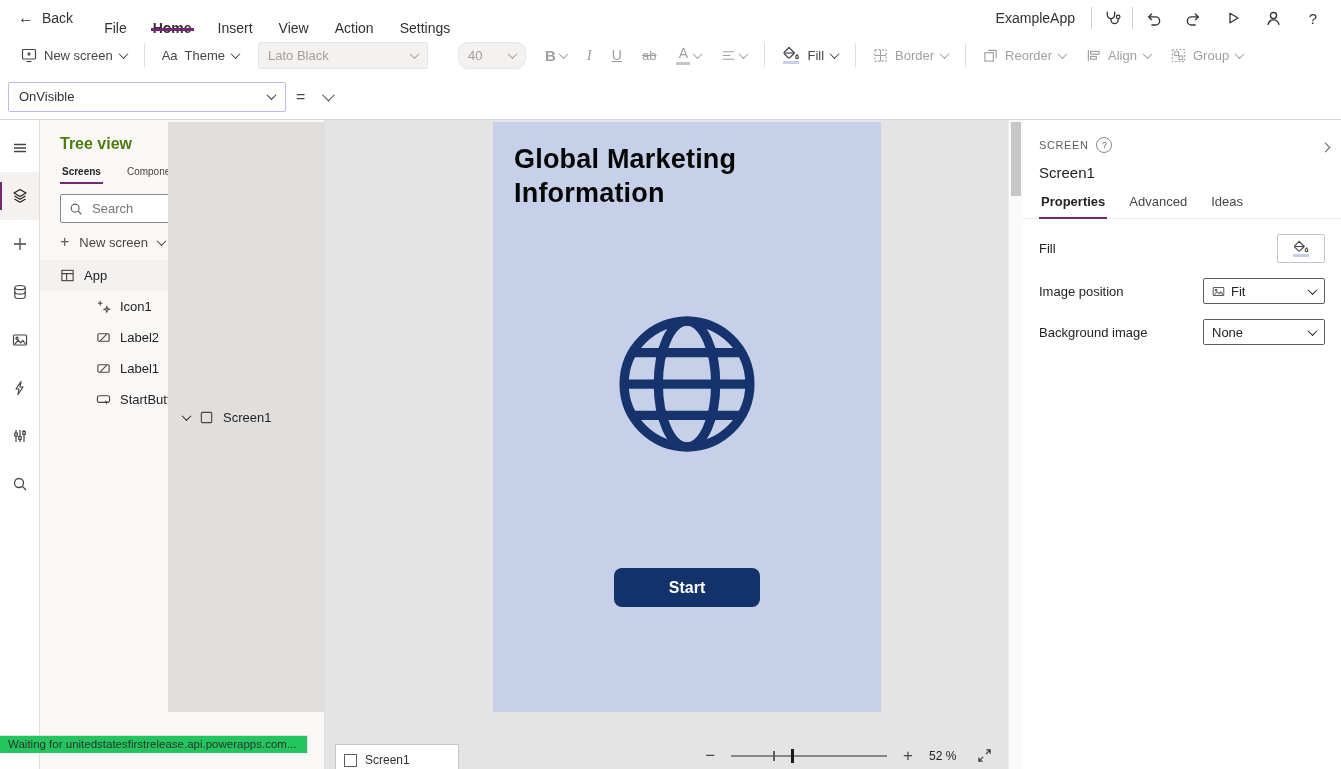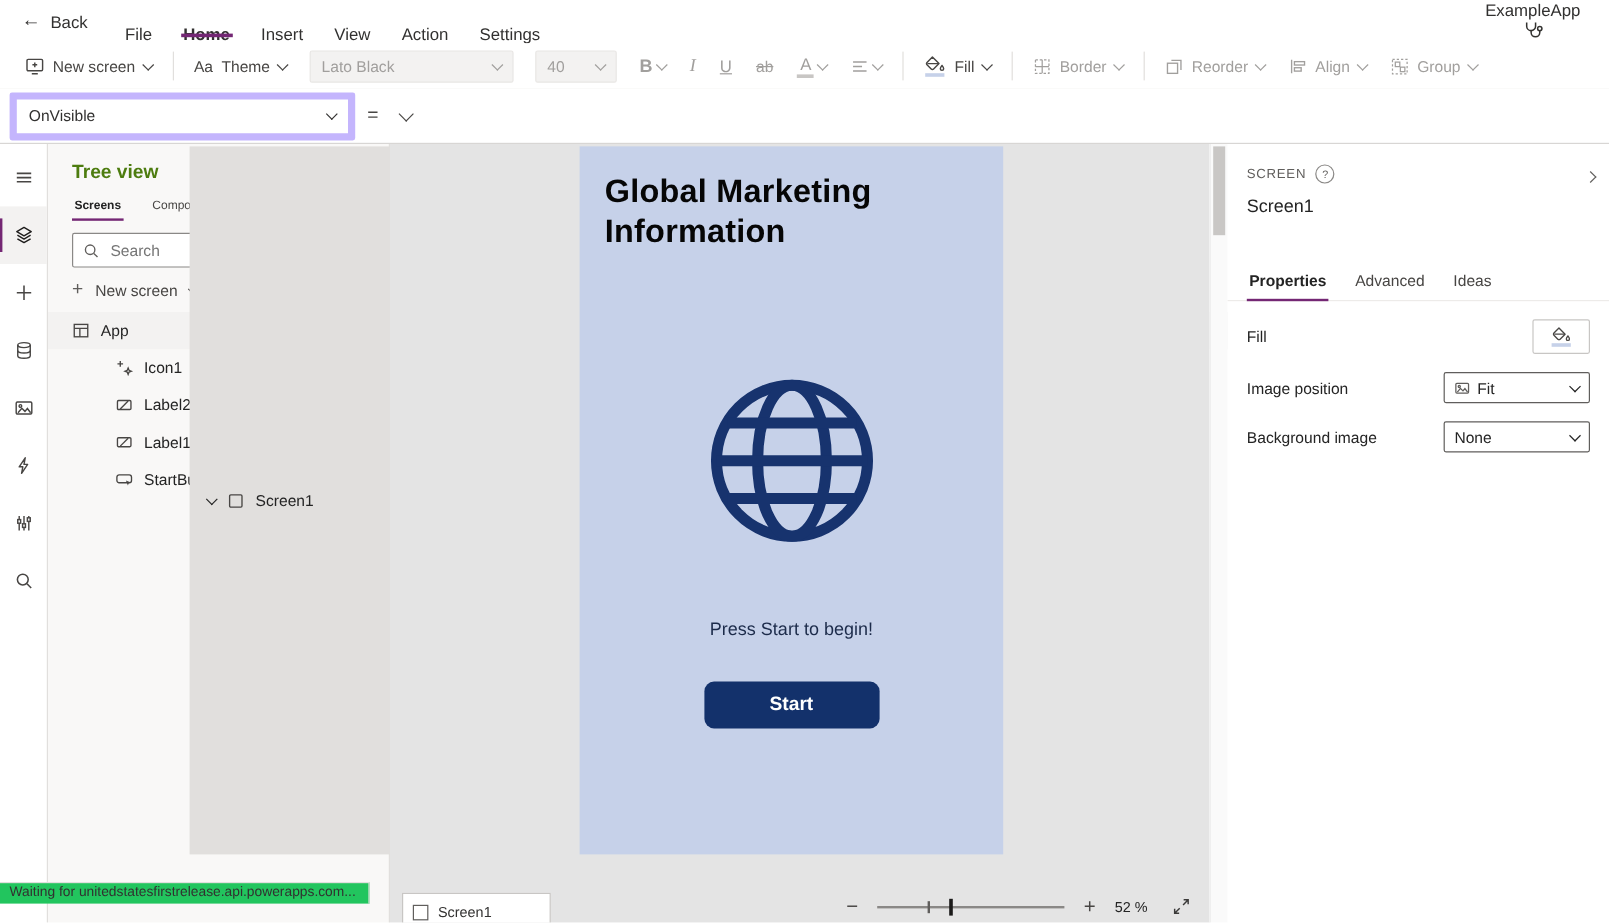--- a/index.html
+++ b/index.html
@@ -17,55 +17,55 @@
 
   
   .menubar{position:absolute;top:0;left:0;right:0;height:36px;display:flex;align-items:stretch;
            justify-content:space-between;background:#fff;}
   .mb-left{display:flex;align-items:stretch;}
   .back-btn{display:flex;align-items:center;gap:8px;padding:0 18px 0 18px;cursor:default;}
   .back-arrow{font-size:16px;line-height:1;}
   .menu-item{display:flex;align-items:flex-end;padding:0 13px;position:relative;}
   .menu-item.active{font-weight:700;}
   .menu-item.active::after{content:"";position:absolute;left:11px;right:11px;bottom:5px;height:3px;background:var(--accent);}
-  .mb-right{display:flex;align-items:center;padding-right:8px;flex-direction:column;}
+  .mb-right{display:flex;align-items:center;padding-right:8px;}
   .mb-appname{padding:0 16px;}
   .vdiv{width:1px;height:22px;background:#d2d0ce;}
   .icon-btn{width:40px;height:36px;display:flex;align-items:center;justify-content:center;color:#343331;}
   .icon-btn svg{display:block;}
   .q{font-size:15px;}
 
   
   .ribbon{position:absolute;top:36px;left:0;right:0;height:38px;display:flex;align-items:center;
           padding:0 12px;background:#fff;border-bottom:1px solid var(--border);gap:2px;}
   .rbtn{display:flex;align-items:center;gap:7px;height:32px;padding:0 9px;font-size:13px;color:#484644;white-space:nowrap;}
   .rbtn.muted{color:var(--disabled);}
   .chev{display:inline-block;width:6px;height:6px;border-right:1.4px solid currentColor;border-bottom:1.4px solid currentColor;
         transform:rotate(45deg) translate(-1px,-1px);}
   .chev.right{transform:rotate(-45deg);}
   .chev.big{width:8px;height:8px;}
   .rdiv{width:1px;height:24px;background:var(--border);margin:0 6px;flex:none;}
   .sel{display:flex;align-items:center;justify-content:space-between;height:25px;background:#f3f2f1;
        border:1px solid #e8e6e4;border-radius:2px;color:var(--disabled);font-size:13px;padding:0 9px;gap:8px;}
   .sel.font{width:150px;margin-left:8px;}
-  .sel.size{width:48px;margin-left:16px;margin-right:8px;}
+  .sel.size{width:48px;margin-left:28px;margin-right:8px;border-radius:10px;}
   .fmt{display:flex;align-items:center;gap:4px;padding:0 9px;color:var(--disabled);font-size:14px;height:32px;}
   .glyph.b{font-weight:700;font-size:15px;}
   .glyph.i{font-style:italic;font-family:"Liberation Serif",serif;font-size:15px;}
   .glyph.u{text-decoration:underline;}
   .glyph.s{text-decoration:line-through;font-size:13px;}
   .fontcolor{display:flex;flex-direction:column;align-items:center;line-height:1;gap:2px;}
   .fontcolor .bar{width:14px;height:3px;background:#c8c6c4;}
   .bucketwrap{display:flex;flex-direction:column;align-items:center;gap:1px;line-height:0;}
   .colorbar{width:16px;height:3px;background:var(--screenfill);}
 
   
   .fbar{position:absolute;top:74px;left:0;right:0;height:46px;display:flex;align-items:center;gap:10px;
         padding:0 8px;background:#fff;border-bottom:1px solid #d8d6d4;box-sizing:border-box;}
-  .prop-sel{width:256px;height:28px;border:6px solid #c4b5fd;border-radius:2px;background:#fff;display:flex;
+  .prop-sel{width:256px;height:28px;border:1px solid #c4b5fd;border-radius:2px;background:#fff;display:flex;
             align-items:center;justify-content:space-between;padding:0 10px;font-size:13px;color:var(--text);flex:none;}
   .eq{font-size:16px;color:#484644;}
   .ffield{flex:1;height:30px;border:1px solid #c8c6c4;border-radius:2px;display:flex;align-items:center;background:#fff;}
   .fx{height:100%;width:58px;display:flex;align-items:center;justify-content:center;gap:7px;
       border-right:1px solid var(--border);color:var(--text);box-sizing:border-box;}
   .fx .t{font-style:italic;font-family:"Liberation Serif",serif;font-size:15px;}
   .code{padding:0 10px;font-family:"DejaVu Sans Mono","Liberation Mono",monospace;font-size:13px;color:#24418e;}
   .code .num{color:#038387;}
   .fbar-chev{width:26px;display:flex;justify-content:center;color:#484644;flex:none;}
 
@@ -95,21 +95,21 @@
   .trows{margin-top:2px;}
   .trow{height:31px;display:flex;align-items:center;gap:9px;font-size:13px;color:#242424;padding:0 12px 0 20px;}
   .trow .licon{flex:none;display:flex;color:#484644;}
   .trow.app{background:#f3f2f1;}
   .trow.screen{background:#e1dfdd;padding-left:15px;}
   .trow.child{padding-left:56px;}
   .t-ellipsis{margin-left:auto;color:#484644;letter-spacing:2px;font-weight:700;font-size:13px;}
 
   
   .canvas{flex:1;position:relative;background:#e4e4e4;overflow:hidden;}
-  .screen{position:absolute;left:158px;top:2px;width:353px;height:590px;background:var(--screenfill);}
+  .screen{position:absolute;left:168px;top:2px;width:388px;height:590px;background:var(--screenfill);}
   .app-title{position:absolute;left:21px;top:20px;width:256px;font-size:27px;line-height:34px;font-weight:800;
              color:#060606;letter-spacing:0.2px;}
   .globe{position:absolute;left:50%;top:188px;transform:translateX(-50%);color:var(--navy);line-height:0;}
   .press{position:absolute;left:0;right:0;top:394px;text-align:center;font-size:15px;color:#1c2b4a;}
   .start-btn{position:absolute;left:50%;top:446px;transform:translateX(-50%);width:146px;height:39px;border-radius:8px;
              background:#13316b;color:#fff;font-size:16px;font-weight:700;display:flex;align-items:center;justify-content:center;}
   .bottom-tab{position:absolute;left:10px;top:624px;width:124px;height:32px;background:#fff;border:1px solid #c8c6c4;
               display:flex;align-items:center;gap:8px;padding:0 8px;font-size:12px;color:var(--text);box-sizing:border-box;}
   .btab-box{width:11px;height:11px;border:1px solid var(--muted);flex:none;background:#fff;}
   .zoombar{position:absolute;right:16px;bottom:5px;display:flex;align-items:center;gap:16px;color:#242424;}
@@ -126,21 +126,21 @@
   .vthumb{position:absolute;left:2px;right:2px;top:2px;height:74px;background:#c9c7c5;}
 
   
   .props{width:318px;flex:none;background:#fff;position:relative;padding:0 16px;box-sizing:border-box;}
   .p-head{display:flex;align-items:center;gap:8px;padding-top:17px;color:var(--muted);font-size:11px;letter-spacing:0.6px;}
   .help-circle{width:14px;height:14px;border:1px solid #8a8886;border-radius:50%;font-size:9px;display:flex;
                align-items:center;justify-content:center;color:var(--muted);letter-spacing:0;}
   .p-collapse{position:absolute;right:12px;top:18px;color:var(--muted);}
   .p-name{font-size:15px;color:#242424;padding:11px 0 9px;}
   .p-tabs{display:flex;gap:20px;border-bottom:1px solid #edebe9;margin:0 -16px;padding:0 16px;}
-  .ptab{font-size:13px;color:#484644;padding:4px 2px 9px;position:relative;margin-top:32px;}
+  .ptab{font-size:13px;color:#484644;padding:4px 2px 9px;position:relative;}
   .ptab.active{font-weight:700;color:#242424;}
   .ptab.active::after{content:"";position:absolute;left:0;right:0;bottom:-1px;height:2px;background:var(--accent);}
   .prow{display:flex;align-items:center;justify-content:space-between;margin-top:15px;font-size:13px;color:#242424;}
   .prow:first-of-type{margin-top:18px;}
   .fill-btn{width:46px;height:27px;border:1px solid #c8c6c4;border-radius:2px;background:#fff;display:flex;
             flex-direction:column;align-items:center;justify-content:center;gap:1px;color:#484644;}
   .psel{width:122px;height:26px;border:1px solid var(--muted);border-radius:2px;background:#fff;display:flex;
         align-items:center;gap:6px;padding:0 8px;font-size:13px;color:#242424;box-sizing:border-box;}
   .psel .val{flex:1;}
   .psel .img-ic{display:flex;color:var(--muted);}
@@ -474,21 +474,20 @@
         <div class="app-title">Global Marketing Information</div>
         <div class="globe">
           <svg width="148" height="148" viewBox="0 0 160 160" fill="none" stroke="currentColor" stroke-width="10">
             <circle cx="80" cy="80" r="68"></circle>
             <ellipse cx="80" cy="80" rx="31" ry="68"></ellipse>
             <path d="M12 80h136"></path>
             <path d="M21.5 46h117"></path>
             <path d="M21.5 114h117"></path>
           </svg>
         </div>
-        <div class="press">Press Start to begin!</div>
         <div class="start-btn">
           <span>Start</span>
         </div>
       </div>
 
       <div class="bottom-tab">
         <span class="btab-box"></span>
         <span>Screen1</span>
       </div>
 

